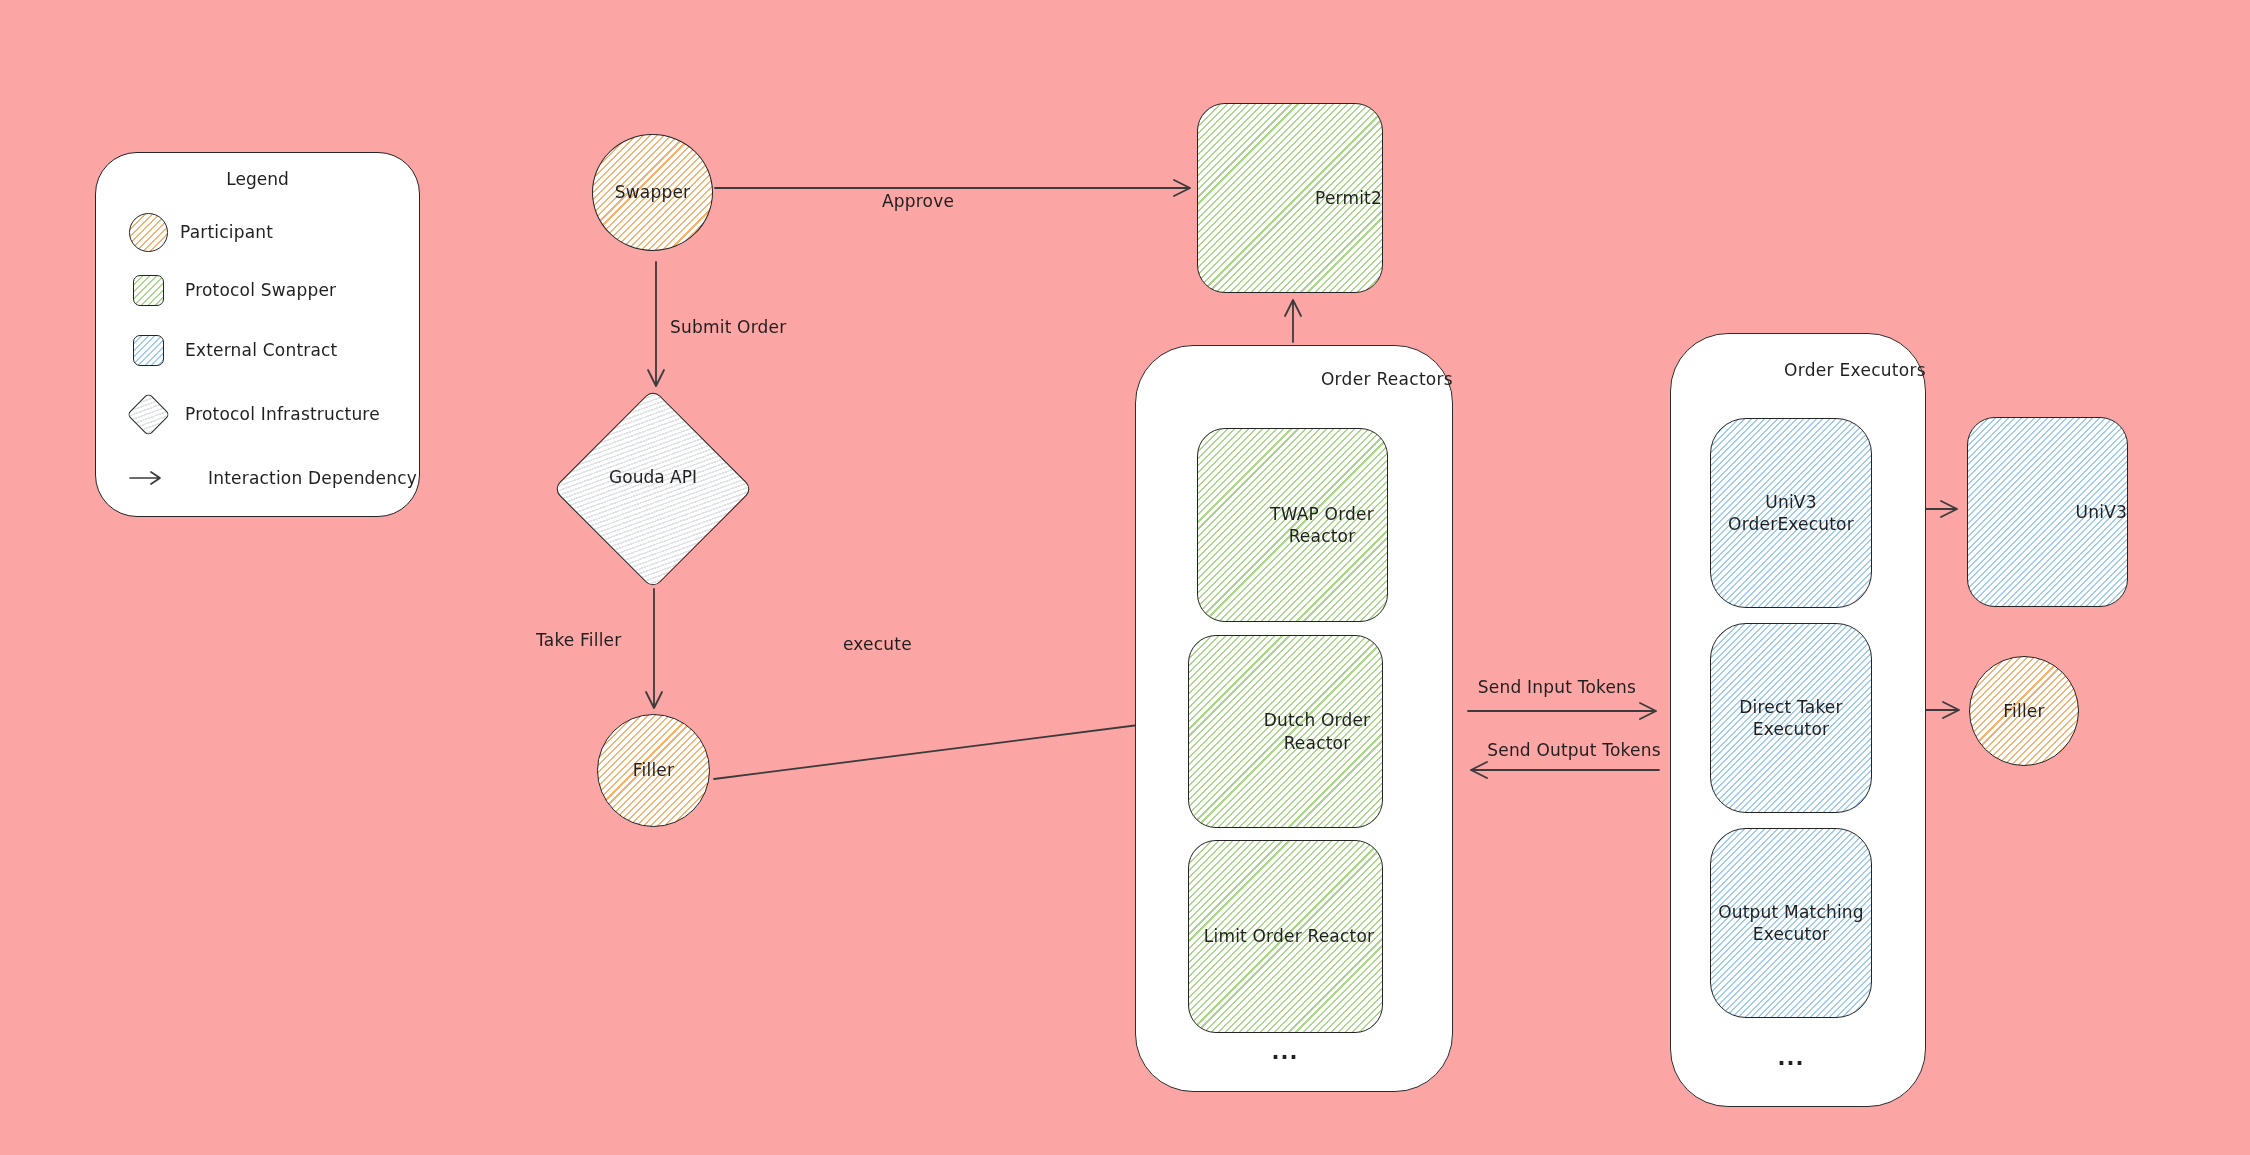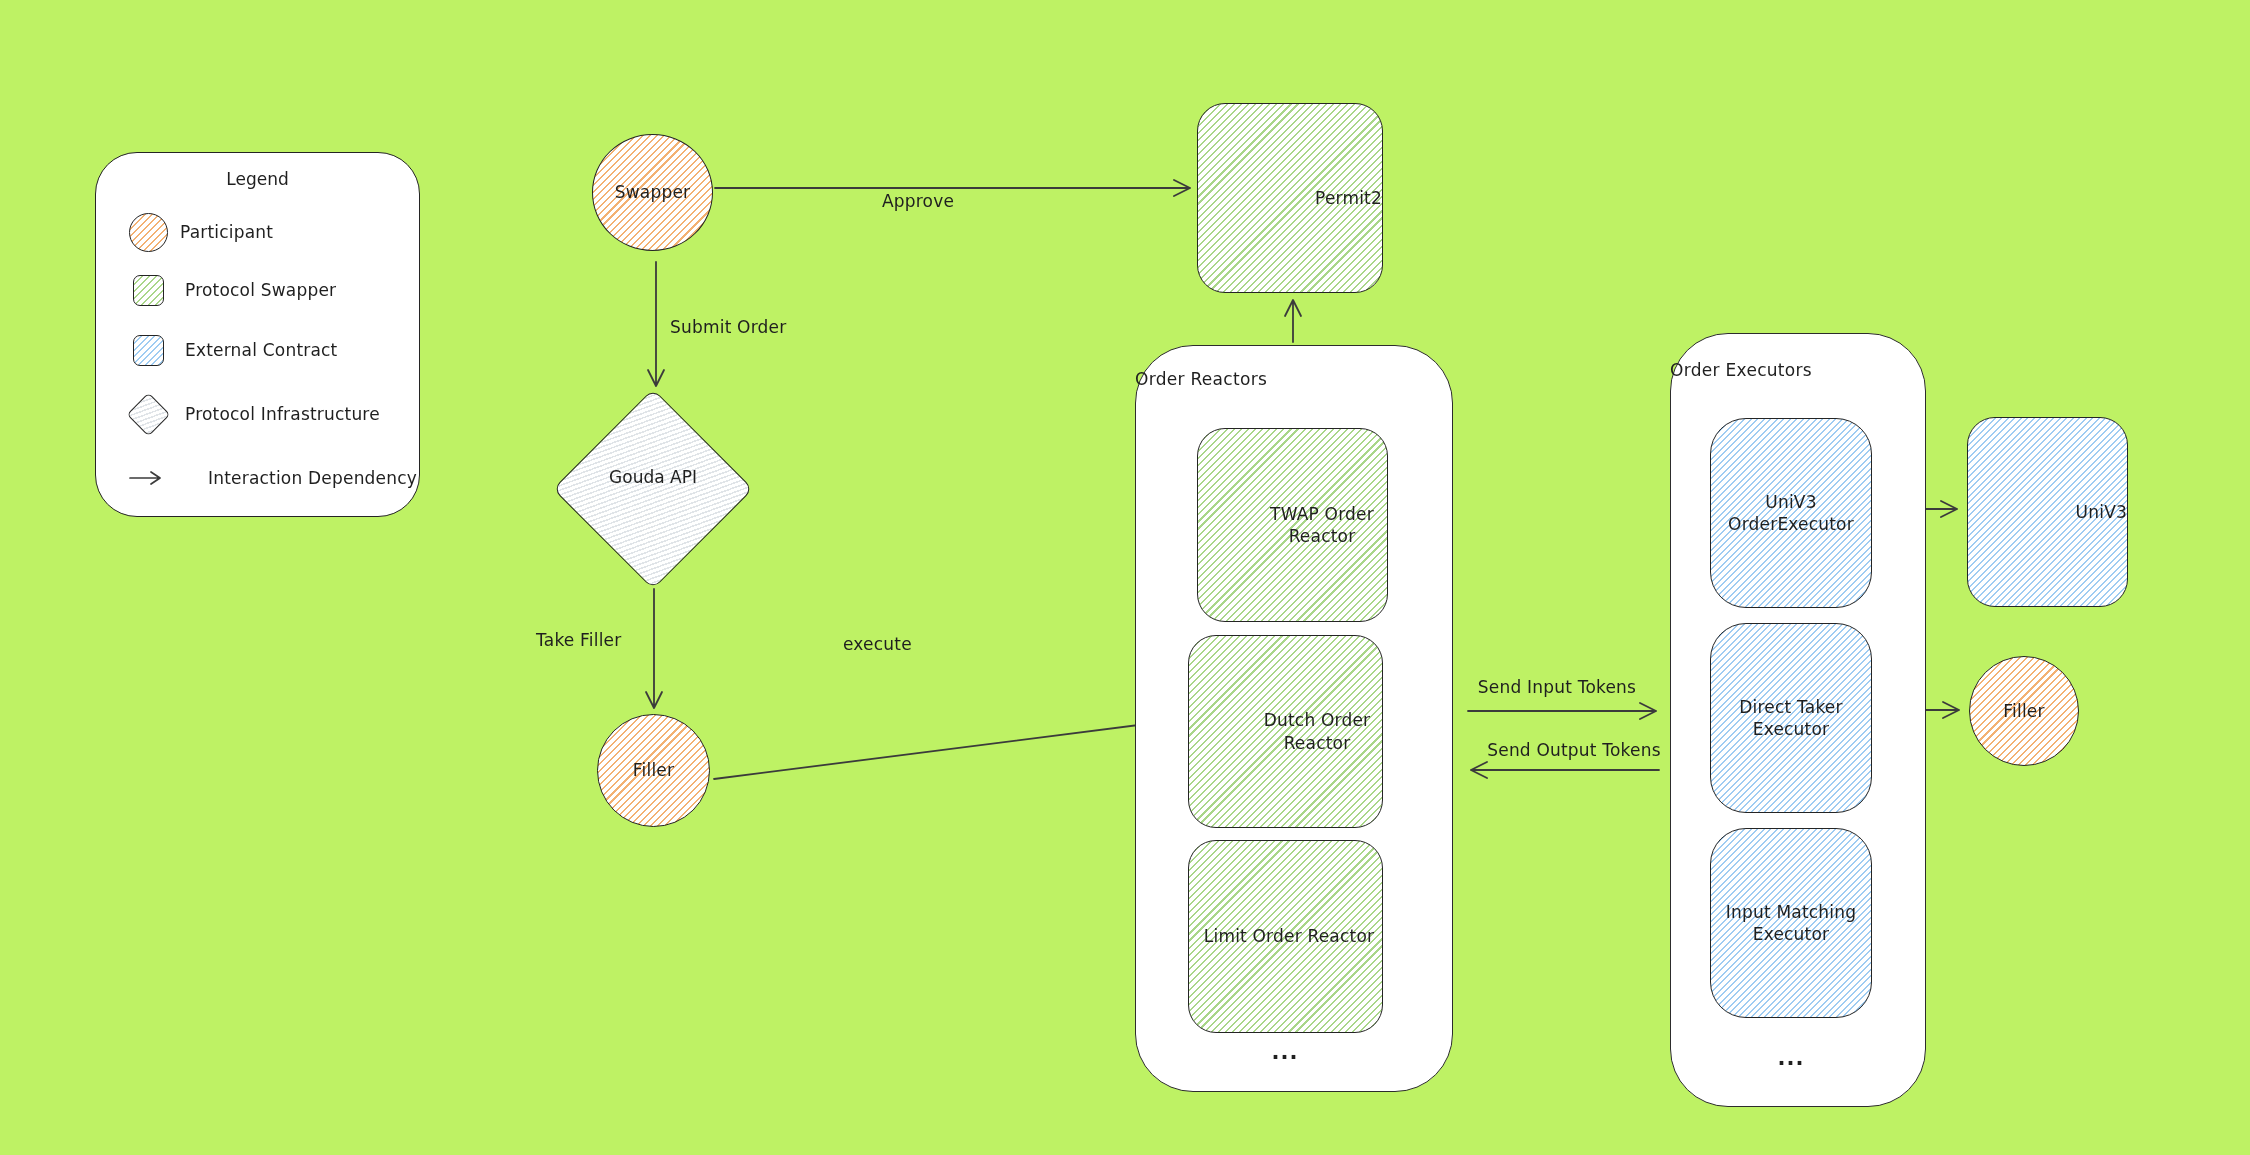--- a/index.html
+++ b/index.html
@@ -1,31 +1,31 @@
 <!DOCTYPE html>
 <html><head>
 <meta charset="utf-8">
 <style>
   html,body{margin:0;padding:0;background:#fff;}
   .canvas{
-    position:relative;width:2250px;height:1155px;background:#bef264;
+    position:relative;width:2250px;height:1155px;background:#fca5a5;
     font-family:"DejaVu Sans",sans-serif;color:#1f1f1f;overflow:hidden;
   }
   
   .hatch-orange{background:repeating-linear-gradient(135deg,#f3b172 0px,#f3b172 1.5px,#ffffff 1.5px,#ffffff 5px);}
   .hatch-green {background:repeating-linear-gradient(135deg,#a9d689 0px,#a9d689 1.5px,#ffffff 1.5px,#ffffff 5px);}
   .hatch-blue  {background:repeating-linear-gradient(135deg,#9fccf2 0px,#9fccf2 1.5px,#ffffff 1.5px,#ffffff 4.6px);}
   .hatch-gray  {background:repeating-linear-gradient(115deg,#e0e4e8 0px,#e0e4e8 1.5px,#ffffff 1.5px,#ffffff 4.4px);}
   
   .node{position:absolute;border:1.7px solid #242424;display:flex;align-items:center;justify-content:center;box-sizing:border-box;}
   .circle{border-radius:50%;}
   .rbox{border-radius:28px;justify-content:flex-end;}
   .node .lbl{font-size:17px;line-height:1.3;text-align:center;letter-spacing:.2px;}
   .group{position:absolute;border:1.6px solid #2c2c2c;border-radius:58px;background:#ffffff;box-sizing:border-box;}
-  .group-title{position:absolute;font-size:17px;text-align:left;letter-spacing:.3px;}
+  .group-title{position:absolute;font-size:17px;text-align:right;letter-spacing:.3px;}
   .ellipsis{position:absolute;font-size:21px;font-weight:700;text-align:center;letter-spacing:1px;}
   .edge-label{position:absolute;font-size:17px;white-space:nowrap;letter-spacing:.2px;}
   .edge-label.centered{text-align:center;}
   svg.edges{position:absolute;left:0;top:0;pointer-events:none;}
   
   .legend{position:absolute;left:95px;top:152px;width:325px;height:365px;border:1.6px solid #242424;border-radius:42px;background:#fff;box-sizing:border-box;}
   .legend-title{position:absolute;left:0;right:0;top:16px;text-align:center;font-size:17px;}
   .legend-row{position:absolute;left:33px;display:flex;align-items:center;gap:17px;height:46px;}
   .sw-circle{width:39px;height:39px;border:1.7px solid #242424;border-radius:50%;box-sizing:border-box;flex:none;}
   .sw-square{width:31px;height:31px;border:1.7px solid #242424;border-radius:7px;box-sizing:border-box;flex:none;margin:0 4px;}
@@ -123,21 +123,21 @@
   <div class="group executors"></div>
   <div class="group-title" style="left:1670px;top:360px;width:256px;">Order Executors</div>
 
   <div class="node hatch-blue univ3-oe">
     <span class="lbl" style="width:150px;">UniV3 OrderExecutor</span>
   </div>
   <div class="node hatch-blue dte">
     <span class="lbl" style="width:140px;">Direct Taker Executor</span>
   </div>
   <div class="node hatch-blue ome">
-    <span class="lbl" style="width:150px;">Input Matching Executor</span>
+    <span class="lbl" style="width:150px;">Output Matching Executor</span>
   </div>
   <div class="ellipsis" style="left:1761px;top:1046px;width:60px;">...</div>
 
   <div class="node rbox hatch-blue univ3-ext">
     <span class="lbl">UniV3</span>
   </div>
   <div class="node circle hatch-orange filler-right">
     <span class="lbl">Filler</span>
   </div>
 

